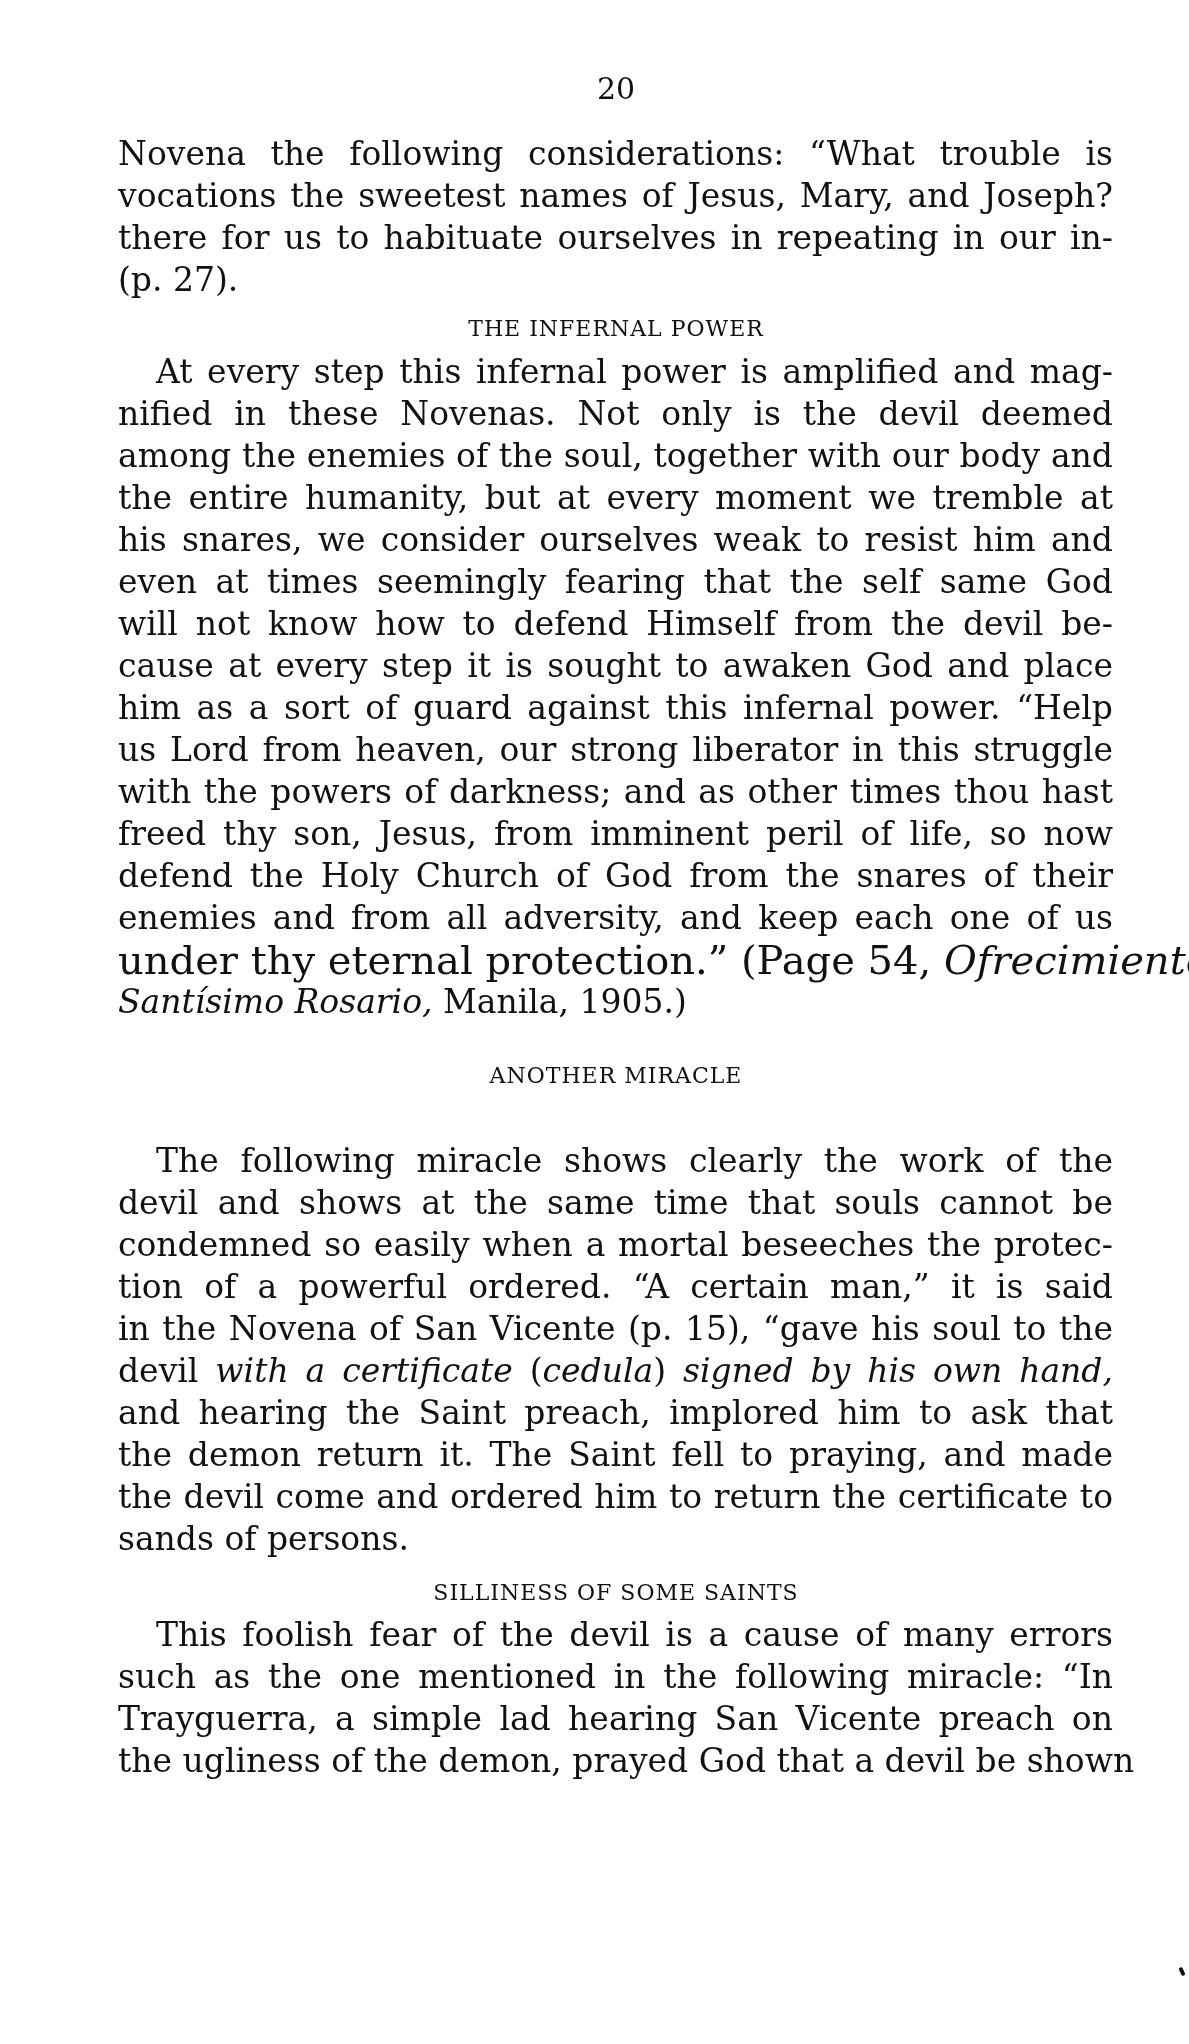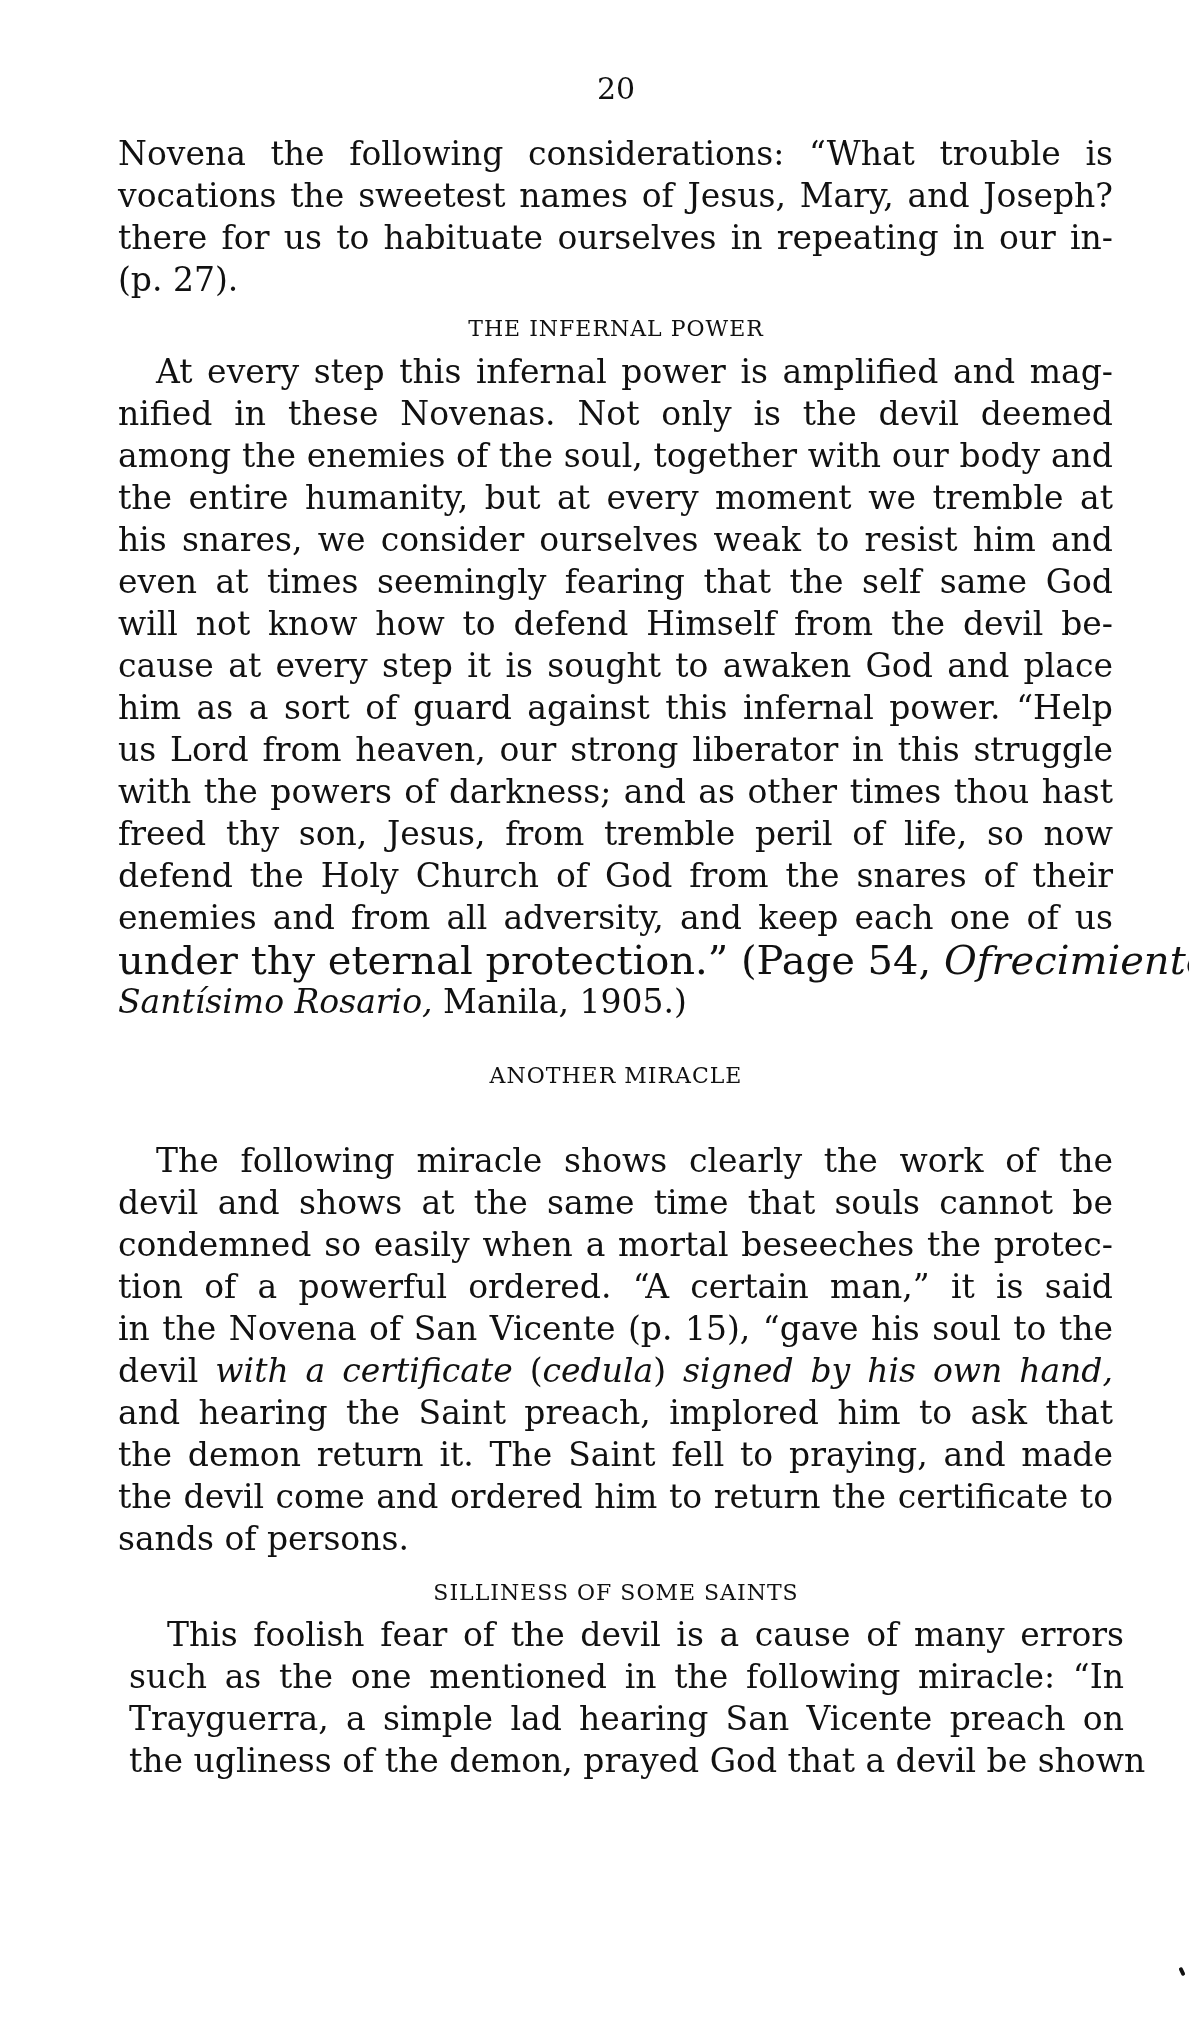--- a/index.html
+++ b/index.html
@@ -39,21 +39,21 @@
     <span class="line">nified in these Novenas. Not only is the devil deemed</span>
     <span class="line">among the enemies of the soul, together with our body and</span>
     <span class="line">the entire humanity, but at every moment we tremble at</span>
     <span class="line">his snares, we consider ourselves weak to resist him and</span>
     <span class="line">even at times seemingly fearing that the self same God</span>
     <span class="line">will not know how to defend Himself from the devil be-</span>
     <span class="line">cause at every step it is sought to awaken God and place</span>
     <span class="line">him as a sort of guard against this infernal power. “Help</span>
     <span class="line">us Lord from heaven, our strong liberator in this struggle</span>
     <span class="line">with the powers of darkness; and as other times thou hast</span>
-    <span class="line">freed thy son, Jesus, from tremble peril of life, so now</span>
+    <span class="line">freed thy son, Jesus, from imminent peril of life, so now</span>
     <span class="line">defend the Holy Church of God from the snares of their</span>
     <span class="line">enemies and from all adversity, and keep each one of us</span>
     <span class="line" style="font-size: 40px;"><span>under thy eternal protection.” (Page 54, </span><i>Ofrecimiento al</i></span>
     <span class="line last"><i>Santísimo Rosario,</i><span> Manila, 1905.)</span></span>
   </div>
 
   <div class="heading" style="top:1061px;">ANOTHER MIRACLE</div>
 
   <div class="block" style="top:1098px;margin-top:42px;">
     <span class="line indent">The following miracle shows clearly the work of the</span>
@@ -63,21 +63,21 @@
     <span class="line">in the Novena of San Vicente (p. 15), “gave his soul to the</span>
     <span class="line"><span>devil </span><i>with a certificate</i><span> (</span><i>cedula</i><span>) </span><i>signed by his own hand,</i></span>
     <span class="line">and hearing the Saint preach, implored him to ask that</span>
     <span class="line">the demon return it. The Saint fell to praying, and made</span>
     <span class="line">the devil come and ordered him to return the certificate to</span>
     <span class="line last">sands of persons.</span>
   </div>
 
   <div class="heading" style="top:1578px;">SILLINESS OF SOME SAINTS</div>
 
-  <div class="block" style="top:1614px;margin-left:11px;">
+  <div class="block" style="top:1614px;">
     <span class="line indent">This foolish fear of the devil is a cause of many errors</span>
     <span class="line">such as the one mentioned in the following miracle: “In</span>
     <span class="line">Trayguerra, a simple lad hearing San Vicente preach on</span>
     <span class="line">the ugliness of the demon, prayed God that a devil be shown</span>
   </div>
 
   <div class="speck"></div>
 </div>
 
 </body></html>

